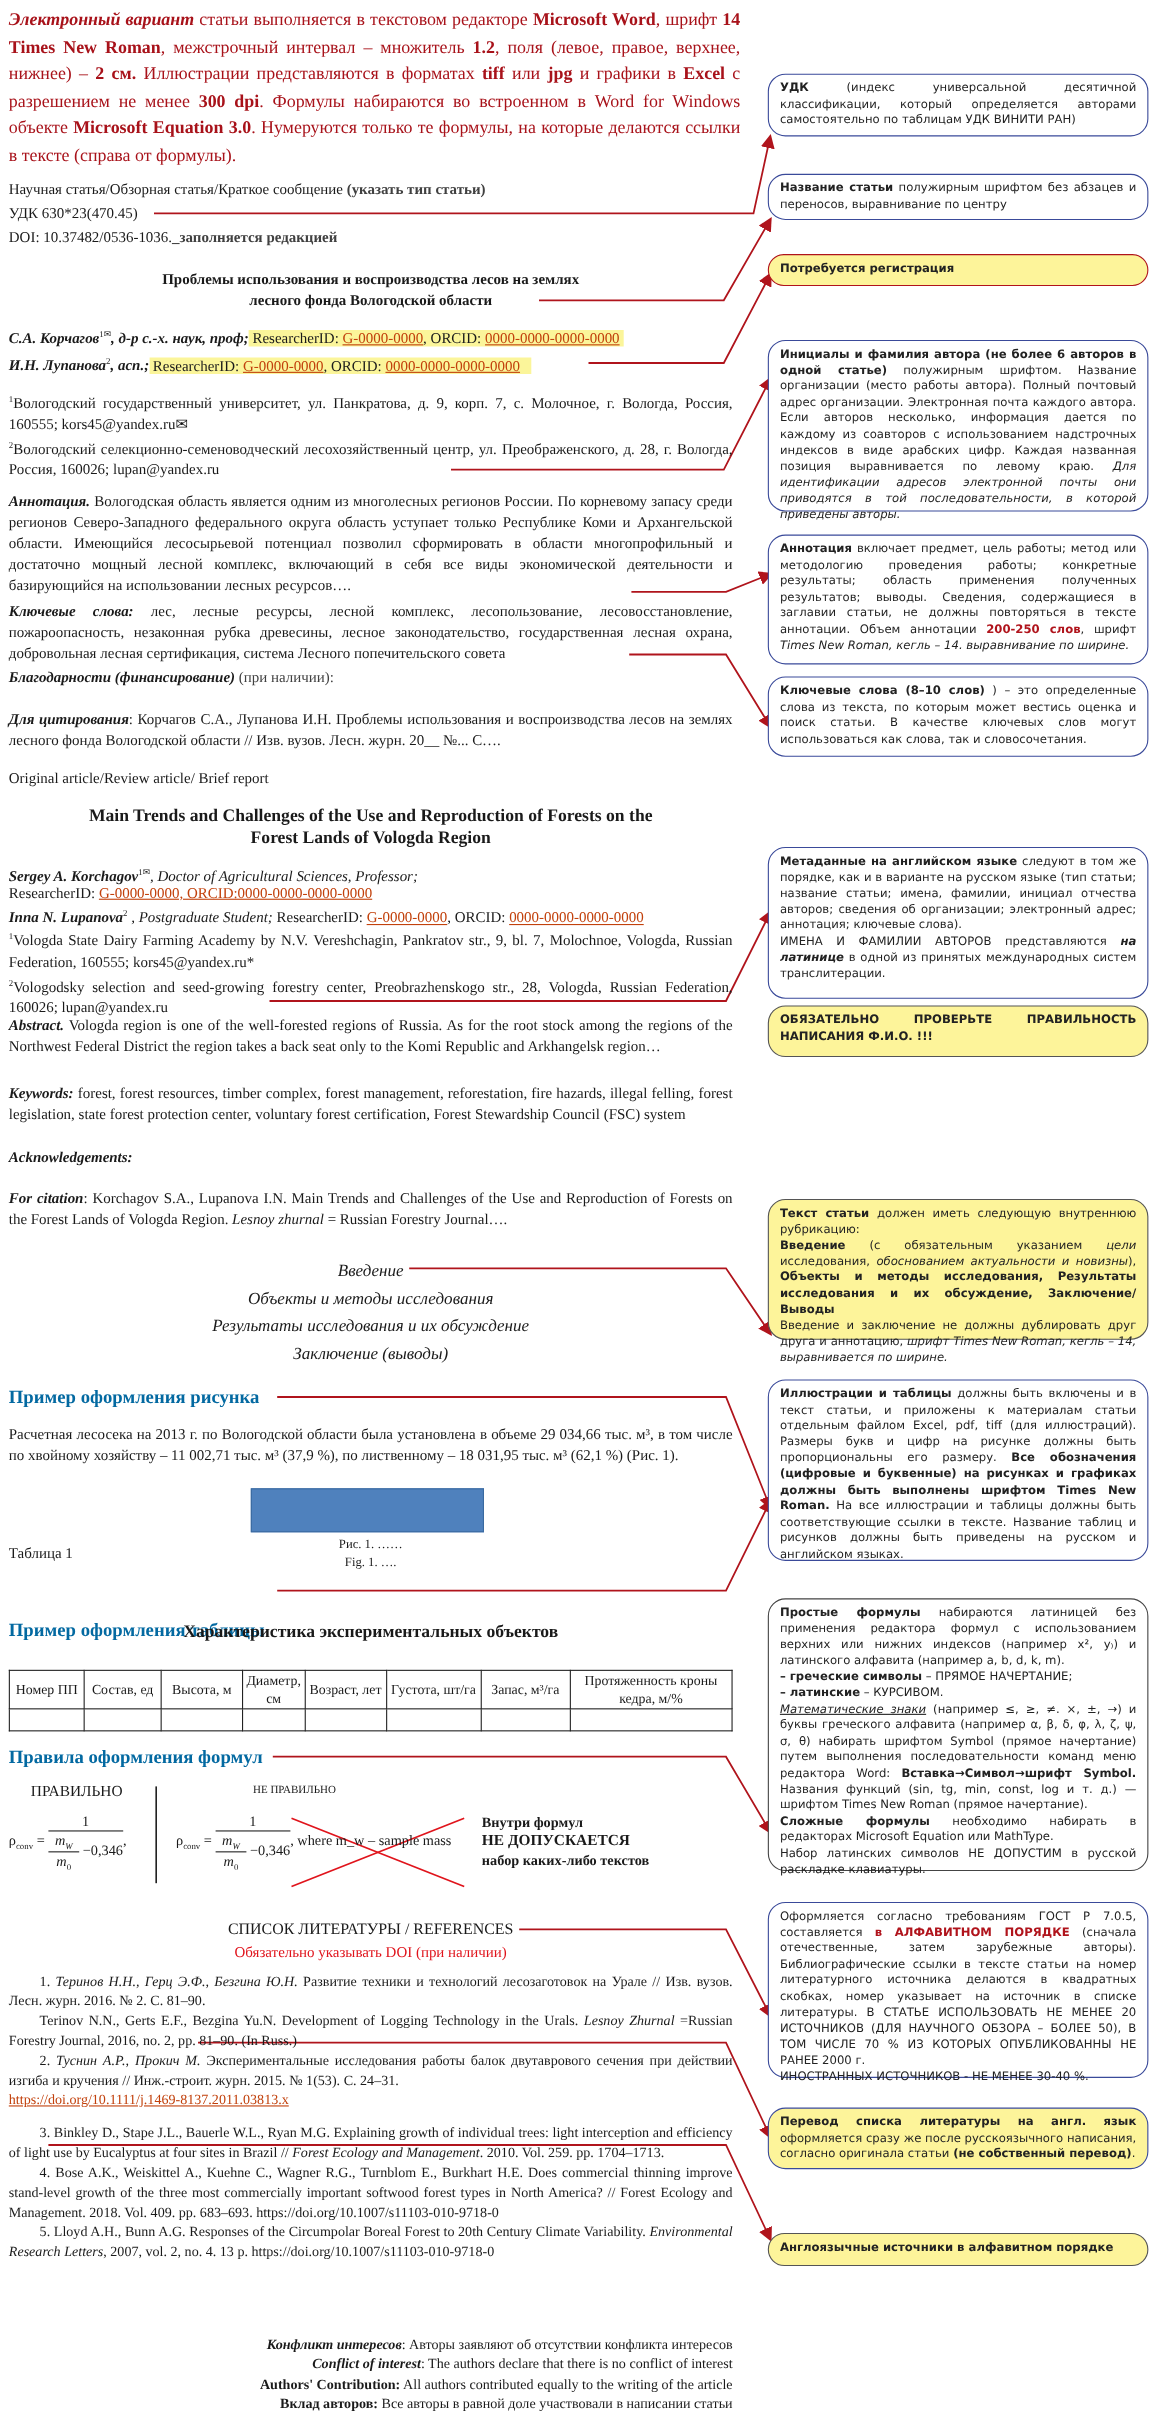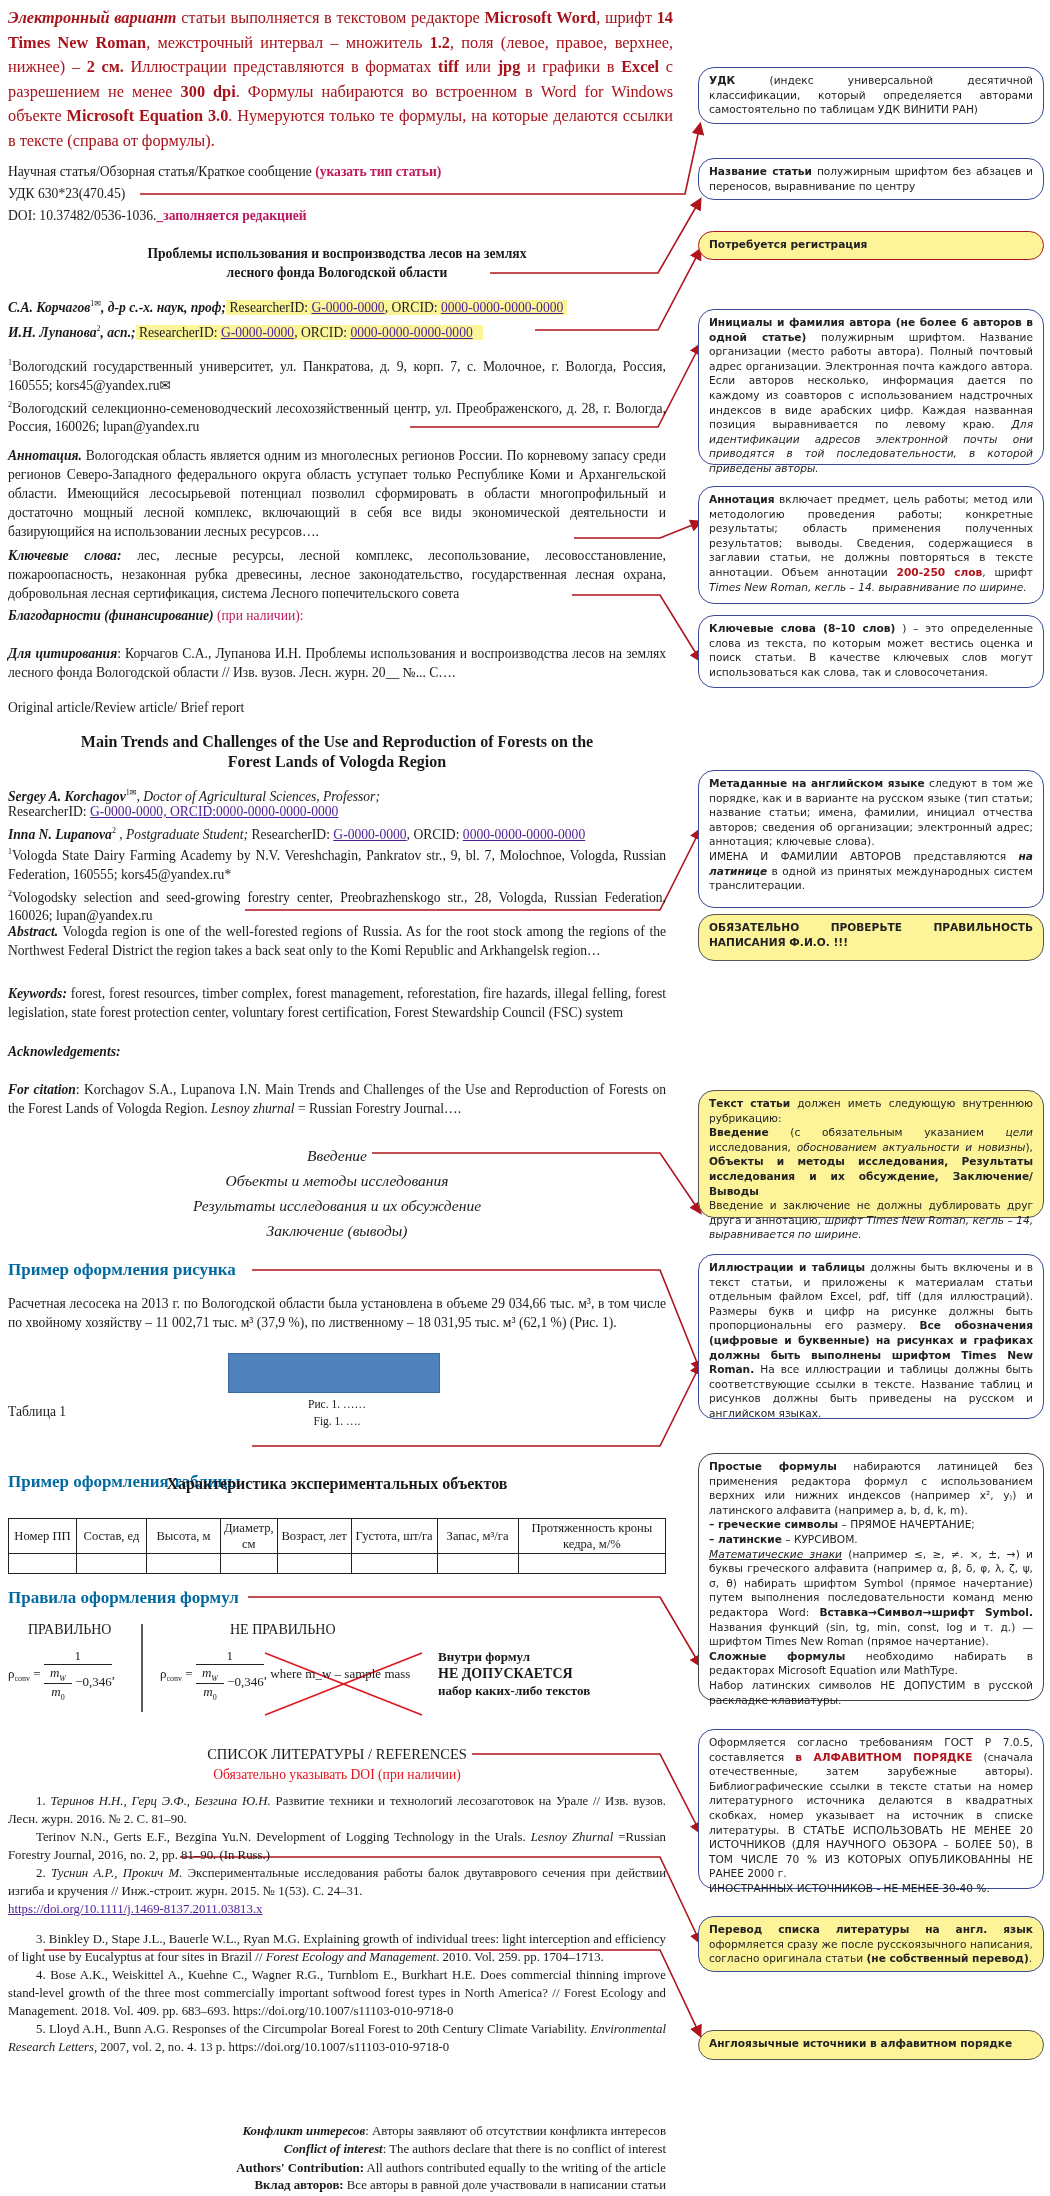--- a/index.html
+++ b/index.html
@@ -1,24 +1,24 @@
 <!DOCTYPE html>
 <html><head>
 <meta charset="utf-8">
 <style>
 *{box-sizing:border-box;margin:0;padding:0}
 body{width:1050px;height:2196px;background:#fff;position:relative;font-family:"Liberation Serif",serif;color:#1a1a1a;overflow:hidden}
 .abs{position:absolute}
-.red{color:#be185d}
+.red{color:#404040}
 .bright{color:#e0141c}
 .intro{position:absolute;left:8px;top:6px;width:665px;font-size:16.3px;line-height:24.5px;color:#a8121a;text-align:justify}
 .intro b{font-weight:bold}
 .p{position:absolute;left:8px;width:658px;font-size:13.6px;line-height:19px;text-align:justify}
 .center{text-align:center}
-.link{color:#4c1d95;text-decoration:underline}
+.link{color:#c2410c;text-decoration:underline}
 .hl{background:#fbf59a}
 .sectionhead{position:absolute;left:8px;font-size:17px;font-weight:bold;color:#0369a1}
 .ital{font-style:italic}
 table.t{border-collapse:collapse;position:absolute;left:8px;top:1518px;width:658px;font-size:12.6px}
 table.t td{border:1px solid #222;text-align:center;padding:1px 3px;line-height:16px;height:20px}
 .note{position:absolute;left:698px;width:346px;border:1.5px solid #3a4a9a;border-radius:16px;background:#fff;font-family:"DejaVu Sans",sans-serif;font-size:10.6px;line-height:14.6px;padding:5px 10px;color:#222;text-align:justify}
 .note.y{background:#fdf49a;border-color:#555}
 .note b{font-weight:bold}
 .note .r{color:#b0141c;font-weight:bold}
 .note i{font-style:italic}
@@ -143,21 +143,21 @@
         <td></td>
         <td></td>
         <td></td>
         <td></td>
       </tr>
 </tbody>
   </table>
 
 <div class="sectionhead" style="top:1588px">Правила оформления формул</div>
 <div class="abs" style="left:28px;top:1622px;font-size:14px">ПРАВИЛЬНО</div>
-<div class="abs" style="left:230px;top:1622px;font-size:14px">НЕ ПРАВИЛЬНО</div>
+<div class="abs" style="left:230px;top:1622px;font-size:10px">НЕ ПРАВИЛЬНО</div>
 
 <div class="abs" style="left:8px;top:1648px;font-size:13px">
   <span>ρ</span><sub style="font-size:8px">conv</sub> =
   <span class="frac"><span class="num">1</span><span class="den"><span class="frac"><span class="num"><i>m</i><sub style="font-size:8px"><i>W</i></sub></span><span class="den"><i>m</i><sub style="font-size:8px">0</sub></span></span><span> −0,346</span></span></span><span>,</span>
 </div>
 
 <div class="abs" style="left:160px;top:1648px;font-size:13px">
   <span>ρ</span><sub style="font-size:8px">conv</sub> =
   <span class="frac"><span class="num">1</span><span class="den"><span class="frac"><span class="num"><i>m</i><sub style="font-size:8px"><i>W</i></sub></span><span class="den"><i>m</i><sub style="font-size:8px">0</sub></span></span><span> −0,346</span></span></span><span>, where m_w – sample mass</span>
 </div>

